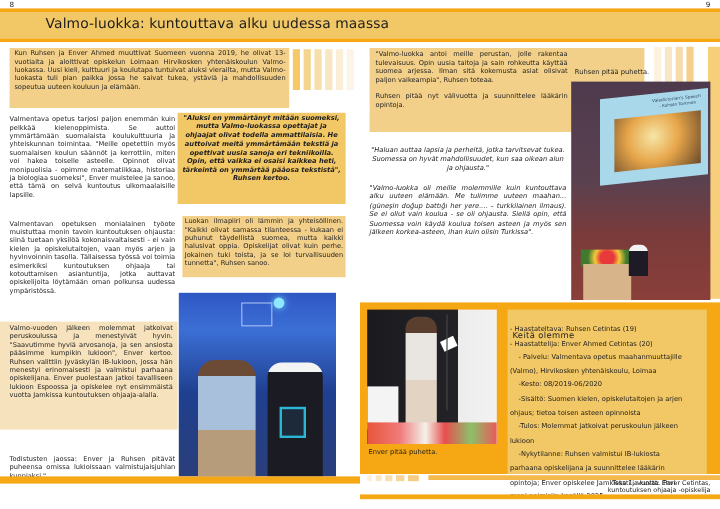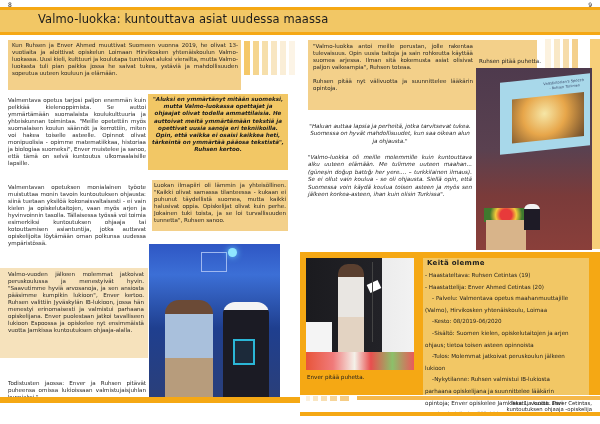--- a/index.html
+++ b/index.html
@@ -25,38 +25,38 @@
   .iq { font-size: 5.6px; line-height: 7.4px; font-style: italic; text-align: justify; color: #1e1e1e; }
 
   .photo { position: absolute; overflow: hidden; }
 
   .caption { position: absolute; font-size: 5.6px; color: #1e1e1e; }
 
   .bottom-bar { position: absolute; left: 0; top: 397px; width: 600px; height: 6px; background: #f5a814; }
 
   .right-orange { position: absolute; left: 300px; top: 252px; width: 300px; height: 143px; background: #f5a814; }
   .info-box { position: absolute; left: 423px; top: 258px; width: 166px; height: 137px; background: #f2c765; }
-  .info-title { position: absolute; left: 427px; top: 259px; font-size: 7px; font-weight: bold; color: #1e1e1e; letter-spacing: 0.3px; }
+  .info-title { position: absolute; left: 427px; top: 276px; font-size: 7px; font-weight: normal; color: #1e1e1e; letter-spacing: 0.3px; }
   .info-list { position: absolute; left: 425px; top: 270px; width: 164px; font-size: 5.6px; line-height: 11.6px; color: #1e1e1e; }
   .info-list div { white-space: nowrap; }
 
   .footer-bar1 { position: absolute; left: 357px; top: 396px; width: 243px; height: 4px; background: #f5b84a; }
   .footer-bar2 { position: absolute; left: 300px; top: 412px; width: 300px; height: 4px; background: #f5a814; }
   .credit { position: absolute; right: 8px; top: 400px; font-size: 5.3px; line-height: 6.3px; text-align: right; color: #222; }
 </style>
 </head>
 <body>
 
 <div class="pn pn-left">8</div>
 <div class="pn pn-right">9</div>
 
 <div class="title-bar-top"></div>
 <div class="title-bar"></div>
 <div class="title-bar-bot"></div>
-<div class="page-title">Valmo-luokka: kuntouttava asiat uudessa maassa</div>
+<div class="page-title">Valmo-luokka: kuntouttava alku uudessa maassa</div>
 
 <div class="box" style="left:8px; top:40px; width:233px; height:50px; background:#f3d08a;"></div>
 <div class="txt" style="position:absolute; left:12px; top:42px; width:226px;">Kun Ruhsen ja Enver Ahmed muuttivat Suomeen vuonna 2019, he olivat 13-vuotiaita ja aloittivat opiskelun Loimaan Hirvikosken yhtenäiskoulun Valmo-luokassa. Uusi kieli, kulttuuri ja koulutapa tuntuivat aluksi vierailta, mutta Valmo-luokasta tuli pian paikka jossa he saivat tukea, ystäviä ja mahdollisuuden sopeutua uuteen kouluun ja elämään.</div>
 
 <div class="stripes" style="left:244px; top:41px; height:34px;">
   <span style="background:#f5c868;"></span>
   <span style="background:#f5d58e;"></span>
   <span style="background:#f6dfab;"></span>
   <span style="background:#f8e6c2;"></span>
   <span style="background:#faeed7;"></span>

